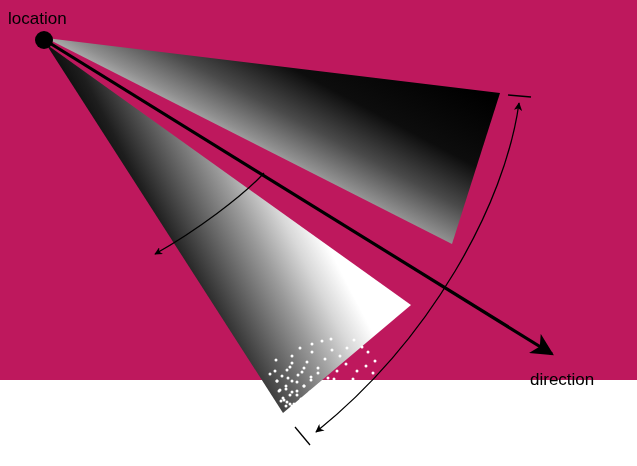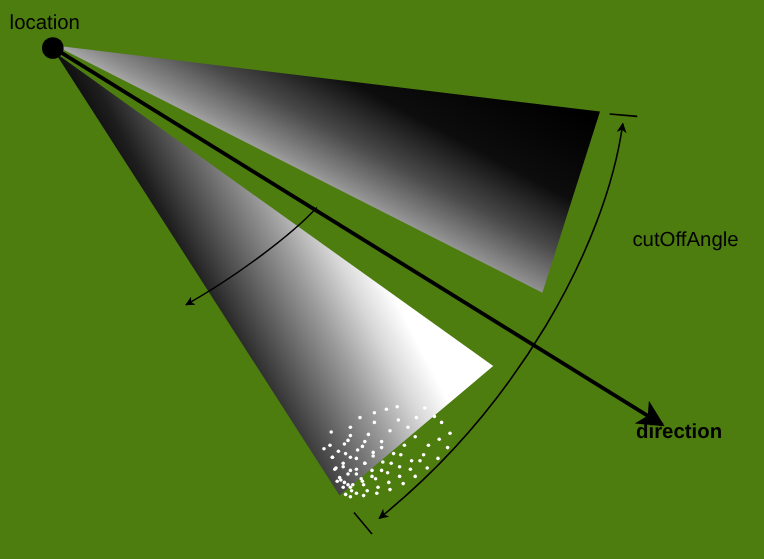--- a/index.html
+++ b/index.html
@@ -9,22 +9,22 @@
   }
   body {
     width: 637px;
     height: 466px;
     overflow: hidden;
     font-family: "Liberation Sans", sans-serif;
   }
   #diagram-root {
     position: relative;
     width: 637px;
-    height: 466px;
-    background: #4d7c0f;
+    height: 380px;
+    background: #be185d;
   }
   svg.canvas {
     position: absolute;
     left: 0;
     top: 0;
     width: 637px;
     height: 466px;
     display: block;
   }
   .diagram-label {
@@ -32,21 +32,21 @@
     font-family: "Liberation Sans", sans-serif;
     font-size: 17px;
     color: #000000;
     white-space: nowrap;
     line-height: 1;
     letter-spacing: 0px;
   }
   #label-location { left: 8px;  top: 10px; }
   #label-dropoffrate { left: 16px; top: 247px; }
   #label-cutoffangle { left: 527px; top: 191px; }
-  #label-direction { left: 530px; top: 351px; font-weight: bold; }
+  #label-direction { left: 530px; top: 371px; }
 </style>
 </head>
 <body>
 
 <div id="diagram-root">
 
   <svg class="canvas" viewBox="0 0 637 466">
     <defs>
 
       <linearGradient id="gradUpper" gradientUnits="userSpaceOnUse" x1="393" y1="46" x2="300" y2="220">
@@ -204,17 +204,16 @@
     <g>
       <line x1="48" y1="42" x2="552" y2="354" stroke="#000000" stroke-width="3.2" marker-end="url(#arrowSolid)"></line>
     </g>
 
     <circle cx="44" cy="40" r="9" fill="#000000"></circle>
   </svg>
 
   <div class="diagram-label" id="label-location">location</div>
 
 
-  <div class="diagram-label" id="label-cutoffangle">cutOffAngle</div>
 
   <div class="diagram-label" id="label-direction">direction</div>
 
 </div>
 
 </body></html>

